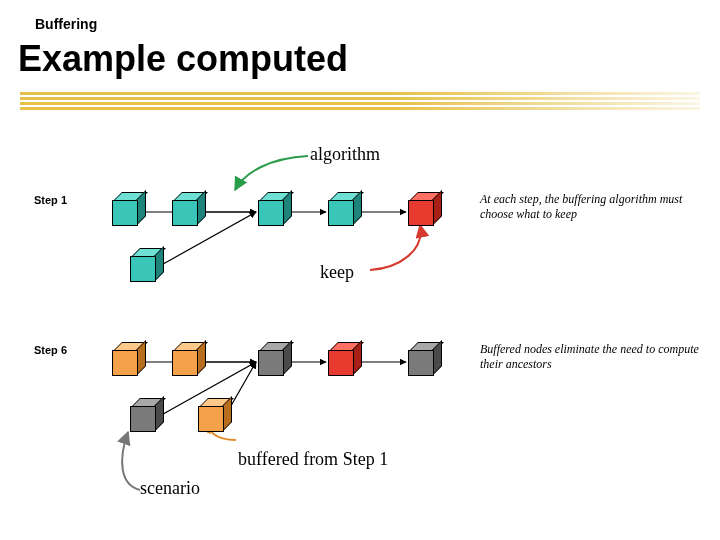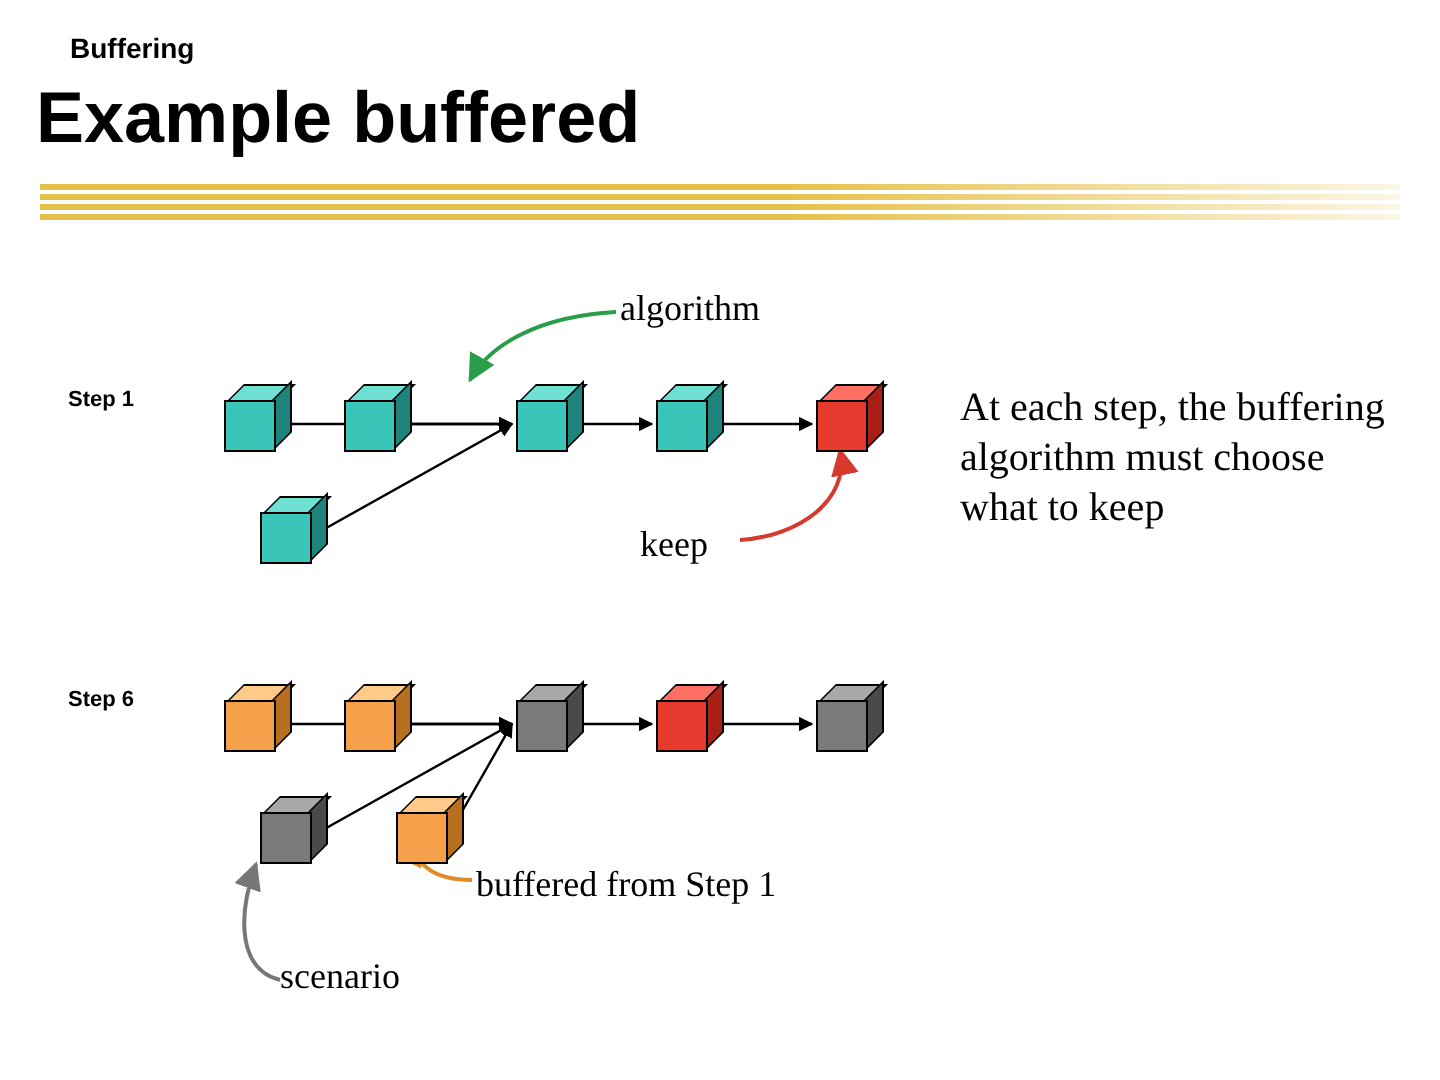--- a/index.html
+++ b/index.html
@@ -3,21 +3,21 @@
 <meta charset="utf-8">
 <style>
   html,body{margin:0;padding:0;width:720px;height:540px;background:#fff;font-family:Verdana,Geneva,sans-serif;color:#000;overflow:hidden}
   .slide{position:relative;width:720px;height:484px}
   .kicker{position:absolute;left:35px;top:16px;font-weight:bold;color:#000;font-size:14px}
   .title{position:absolute;left:18px;top:38px;font-weight:bold;font-size:36px;color:#000}
   .underline{position:absolute;left:20px;top:92px;width:680px;height:22px}
   .underline .band{position:absolute;left:0;right:0;height:3px;background:linear-gradient(to right,#e6c14a 0%,#e6c14a 55%,rgba(230,193,74,0.15) 100%)}
   .step-label{position:absolute;font-weight:bold;font-size:11px}
   .ann{position:absolute;font-family:"Times New Roman",serif;font-size:18px}
-  .side-note{position:absolute;font-family:"Times New Roman",serif;font-size:20px;line-height:1.25;width:220px}
+  .side-note{position:absolute;font-family:"Times New Roman",serif;font-style:italic;font-size:12px;line-height:1.25;width:220px}
   
   .cube{position:absolute;width:28px;height:28px}
   .cube .front{position:absolute;left:0;top:8px;width:24px;height:24px;border:1px solid #000}
   .cube .top{position:absolute;left:0;top:0;width:24px;height:8px;transform:skewX(-45deg);transform-origin:bottom left;border:1px solid #000}
   .cube .side{position:absolute;left:24px;top:8px;width:8px;height:24px;transform:skewY(-45deg);transform-origin:top left;border:1px solid #000}
   
   .c-teal .front{background:#39c6b9}
   .c-teal .top{background:#6fe0d4}
   .c-teal .side{background:#1e837a}
   .c-red .front{background:#e63a2e}
@@ -28,37 +28,38 @@
   .c-orange .side{background:#b86e1f}
   .c-gray .front{background:#7a7a7a}
   .c-gray .top{background:#a8a8a8}
   .c-gray .side{background:#4a4a4a}
 </style>
 </head>
 <body>
 
 <div class="slide">
   <div class="kicker">Buffering</div>
-  <div class="title">Example buffered</div>
+  <div class="title">Example computed</div>
   <div class="underline">
     <div class="band" style="top:0"></div>
     <div class="band" style="top:5px"></div>
     <div class="band" style="top:10px"></div>
     <div class="band" style="top:15px"></div>
   </div>
 
   <div class="ann" style="left:310px;top:144px">algorithm</div>
   <div class="ann" style="left:320px;top:262px">keep</div>
-  <div class="ann" style="left:238px;top:432px">buffered from Step 1</div>
+  <div class="ann" style="left:238px;top:449px">buffered from Step 1</div>
   <div class="ann" style="left:140px;top:478px">scenario</div>
 
   <div class="step-label" style="left:34px;top:194px">Step 1</div>
   <div class="step-label" style="left:34px;top:344px">Step 6</div>
 
   <div class="side-note" style="left:480px;top:192px">At each step, the buffering algorithm must choose what to keep</div>
+  <div class="side-note" style="left:480px;top:342px">Buffered nodes eliminate the need to compute their ancestors</div>
 
   <svg width="720" height="540" style="position:absolute;left:0;top:0;pointer-events:none">
     <defs>
       <marker id="ah" viewBox="0 0 10 10" refX="9" refY="5" markerWidth="6" markerHeight="6" orient="auto-start-reverse">
         <path d="M0,0 L10,5 L0,10 z" fill="#000"></path>
       </marker>
       <marker id="ahg" viewBox="0 0 10 10" refX="9" refY="5" markerWidth="7" markerHeight="7" orient="auto-start-reverse">
         <path d="M0,0 L10,5 L0,10 z" fill="#2a9d4a"></path>
       </marker>
       <marker id="ahr" viewBox="0 0 10 10" refX="9" refY="5" markerWidth="7" markerHeight="7" orient="auto-start-reverse">

